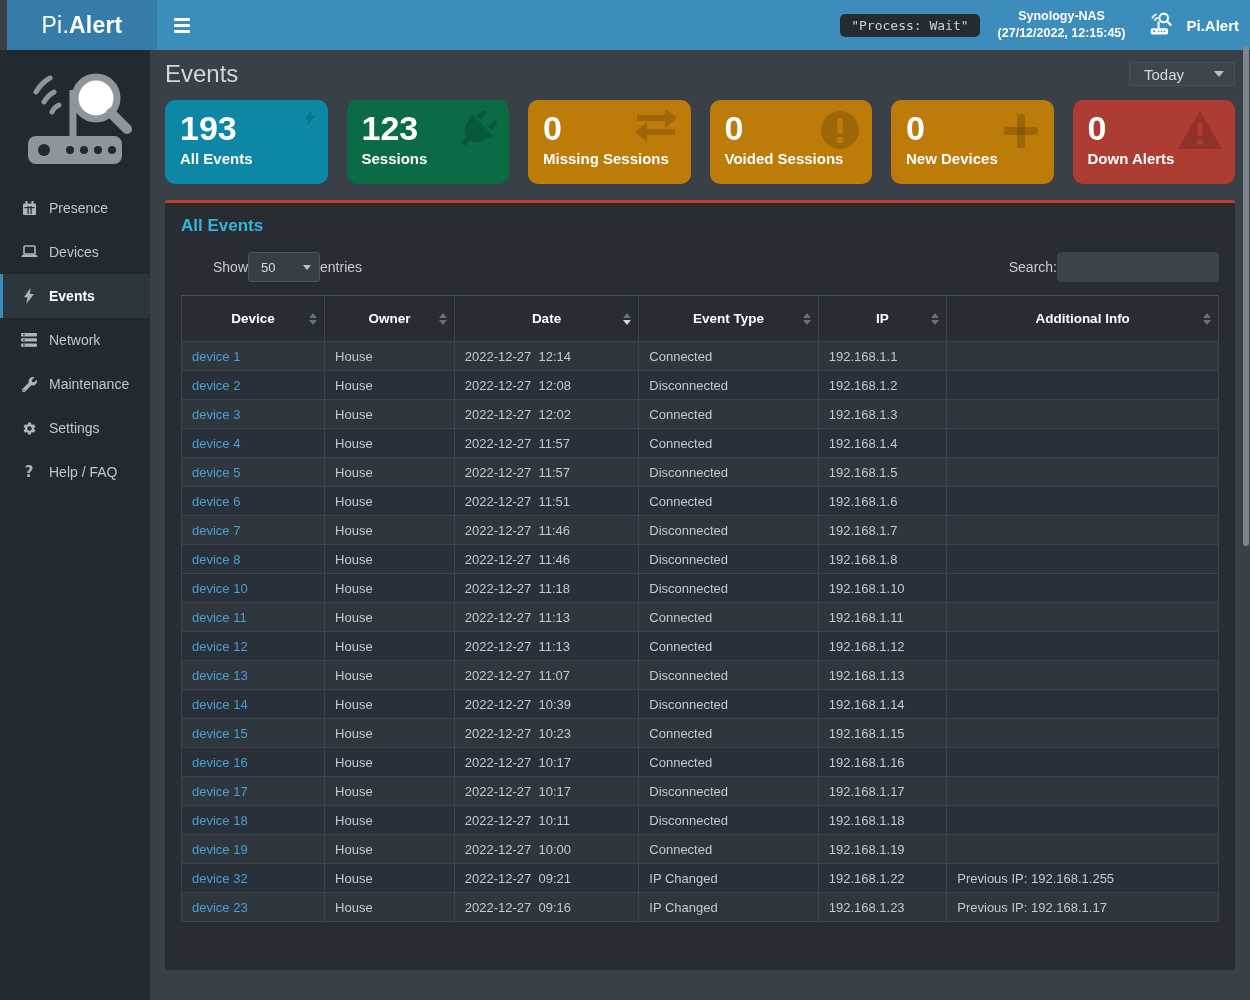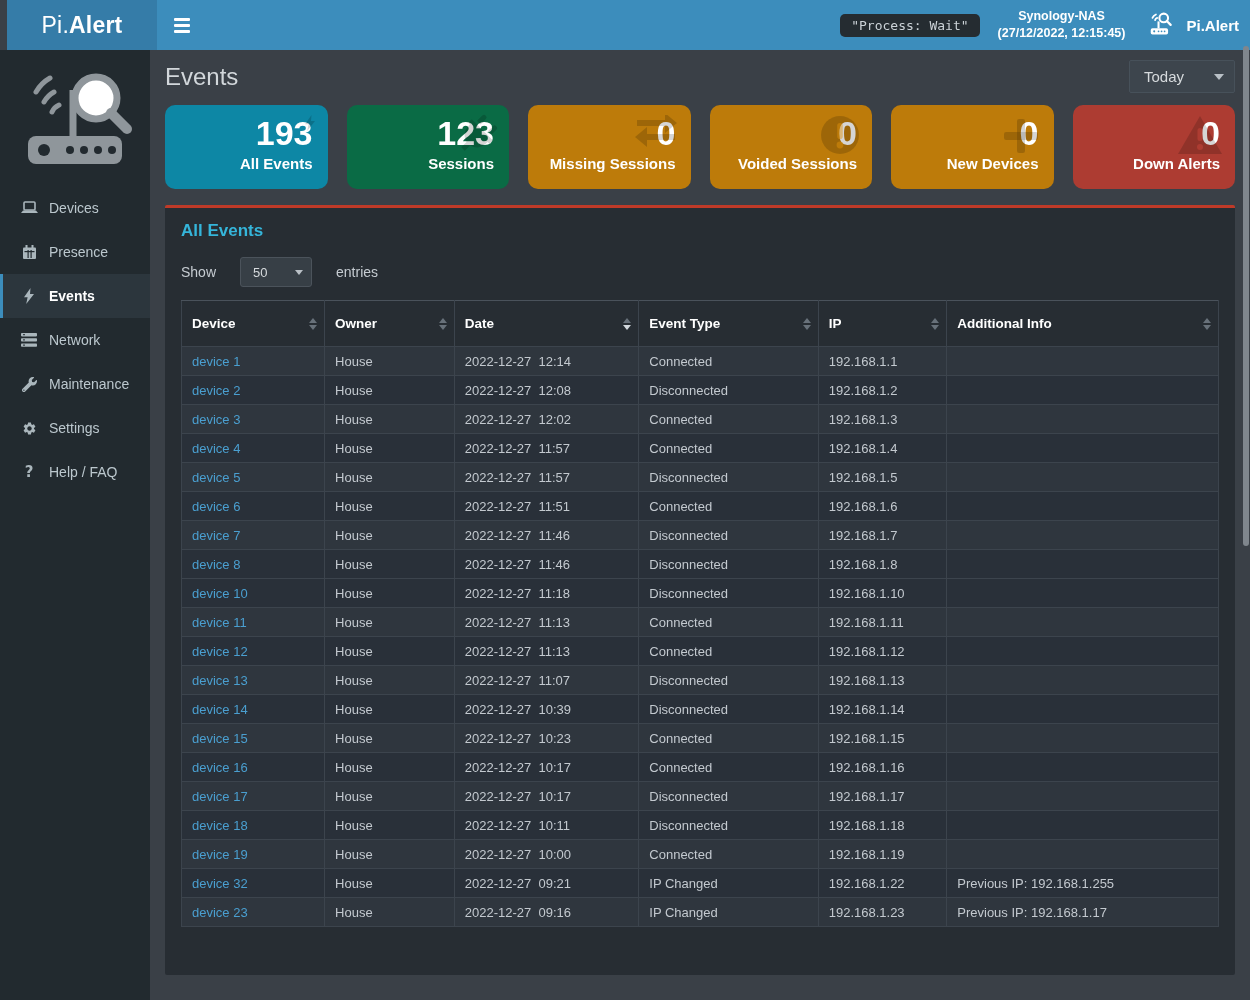--- a/index.html
+++ b/index.html
@@ -28,43 +28,43 @@
   .side-item .s-ico { width:18px; display:flex; justify-content:center; align-items:center; color:#aab6bc; }
   .side-item .s-ico svg { fill:#aab6bc; }
   .side-item.active { background:#2c363d; color:#fff; border-left-color:#3c8dbc; font-weight:700; }
   .side-item.active .s-ico svg { fill:#fff; }
   .qmark { font-weight:700; font-size:15px; font-family:"DejaVu Sans", sans-serif; }
 
   
   .content { position:absolute; top:50px; left:150px; width:1100px; bottom:0; padding:8px 15px 0 15px; }
   .title-row { display:flex; justify-content:space-between; align-items:center; margin:2px 0 12px 0; }
   .page-title { color:#d2d7db; font-size:24px; font-weight:400; }
-  .period-select { width:106px; height:33px; background:#3d454d; border:1px solid #47515a; border-radius:2px; color:#d6dadd; font-size:15px; display:flex; align-items:center; padding:0 10px 0 14px; cursor:pointer; }
+  .period-select { width:106px; height:24px; background:#3d454d; border:1px solid #47515a; border-radius:2px; color:#d6dadd; font-size:15px; display:flex; align-items:center; padding:0 10px 0 14px; cursor:pointer; }
   .period-select .chev { margin-left:auto; width:0; height:0; border-left:5px solid transparent; border-right:5px solid transparent; border-top:6px solid #b9c0c6; }
 
   
-  .cards { display:grid; grid-template-columns:repeat(6,1fr); gap:19px;text-align:right; }
+  .cards { display:grid; grid-template-columns:repeat(6,1fr); gap:19px; }
   .card { height:84px; border-radius:10px; padding:10px 15px 12px 15px; position:relative; color:#fff; overflow:hidden; }
   .card .num { font-size:34px; font-weight:700; line-height:1.1; }
   .card .lbl { font-size:15px; font-weight:600; margin-top:3px; white-space:nowrap; }
   .card .c-ico { position:absolute; top:10px; right:12px; opacity:.55; }
   .card .c-ico svg { fill:rgba(0,0,0,0.38); }
 
   
   .panel { margin-top:16px; background:#272d33; border-top:3px solid #bf3a28; border-radius:2px; padding:13px 16px 0 16px; height:770px; }
   .panel-title { color:#35b5da; font-size:17px; font-weight:600; }
   .ctrl-row { display:flex; justify-content:space-between; align-items:center; margin:16px 0 13px 0; }
-  .ctrl-left, .ctrl-right { display:flex; align-items:center; gap:24px; color:#c6ccd2; font-size:14px; }
+  .ctrl-left, .ctrl-right { display:flex; align-items:center; gap:0; color:#c6ccd2; font-size:14px;margin-left:32px; }
   .len-select { width:72px; height:30px; background:#373f46; border:1px solid #4b535b; border-radius:3px; color:#d6dadd; font-size:13px; display:flex; align-items:center; padding:0 8px 0 12px; cursor:pointer; }
   .len-select .chev { margin-left:auto; width:0; height:0; border-left:4px solid transparent; border-right:4px solid transparent; border-top:5px solid #b9c0c6; }
   .search-input { width:162px; height:30px; background:#3b434b; border:none; border-radius:4px; color:#d6dadd; font-size:13px; padding:0 10px; outline:none; }
 
   
   table { width:100%; border-collapse:collapse; table-layout:fixed; }
-  th { color:#fff; font-size:13.5px; font-weight:700; text-align:left; padding:15px 10px; border:1px solid #3c444d; border-top:1px solid #4a525b; cursor:pointer; position:relative; }
+  th { color:#fff; font-size:13.5px; font-weight:700; text-align:center; padding:15px 10px; border:1px solid #3c444d; border-top:1px solid #4a525b; cursor:pointer; position:relative; }
   th .sort { position:absolute; right:7px; top:50%; transform:translateY(-50%); display:flex; flex-direction:column; gap:2px; }
   th .sort .up { width:0; height:0; border-left:4px solid transparent; border-right:4px solid transparent; border-bottom:5px solid #68717a; }
   th .sort .dn { width:0; height:0; border-left:4px solid transparent; border-right:4px solid transparent; border-top:5px solid #68717a; }
   th.sorted .sort .dn { border-top-color:#d2d8dd; }
   td { font-size:13px; color:#c3c9cf; padding:6.5px 10px; border:1px solid #3c444d; white-space:pre; overflow:hidden; }
   tr.odd td { background:#2f363e; }
   tr.even td { background:#293039; }
   .dev-link { color:#4a9fd0; font-weight:400; text-decoration:none; cursor:pointer; }
 
   
@@ -126,39 +126,39 @@
     <rect x="12" y="74" width="94" height="28" rx="8" fill="#8f969b"></rect>
     <circle cx="28" cy="88" r="6" fill="#222a2f"></circle>
     <circle cx="54" cy="88" r="4" fill="#222a2f"></circle>
       <circle cx="68" cy="88" r="4" fill="#222a2f"></circle>
     <circle cx="82" cy="88" r="4" fill="#222a2f"></circle>
       <circle cx="96" cy="88" r="4" fill="#222a2f"></circle>
   </svg>
   <div class="side-menu">
       <div class="side-item">
         <span class="s-ico">
-          <svg width="17" height="14" viewBox="0 0 17 14">
-            <rect x="3" y="1" width="11" height="8" rx="1" fill="none" stroke="currentColor" stroke-width="1.6"></rect>
-            <path d="M0 12h17l-2-2.4H2z" fill="currentColor"></path>
-          </svg>
-        </span>
-        <span>Devices</span>
-      </div>
-      <div class="side-item">
-        <span class="s-ico">
           <svg width="15" height="15" viewBox="0 0 15 15">
             <rect x="1" y="2.5" width="13" height="11.5" rx="1" fill="currentColor"></rect>
             <rect x="3.5" y="0" width="2" height="3.5" fill="currentColor"></rect>
             <rect x="9.5" y="0" width="2" height="3.5" fill="currentColor"></rect>
             <rect x="2.5" y="6" width="10" height="1.2" fill="#222a2f"></rect>
             <rect x="5.5" y="5" width="1.2" height="8" fill="#222a2f"></rect>
             <rect x="8.5" y="5" width="1.2" height="8" fill="#222a2f"></rect>
           </svg>
         </span>
         <span>Presence</span>
+      </div>
+      <div class="side-item">
+        <span class="s-ico">
+          <svg width="17" height="14" viewBox="0 0 17 14">
+            <rect x="3" y="1" width="11" height="8" rx="1" fill="none" stroke="currentColor" stroke-width="1.6"></rect>
+            <path d="M0 12h17l-2-2.4H2z" fill="currentColor"></path>
+          </svg>
+        </span>
+        <span>Devices</span>
       </div>
       <div class="side-item active">
         <span class="s-ico">
           <svg width="12" height="16" viewBox="0 0 12 16">
             <path d="M7.5 0 1 9.2h3.6L3.2 16l7.8-10H7z" fill="currentColor"></path>
           </svg>
         </span>
         <span>Events</span>
       </div>
       <div class="side-item">
@@ -262,20 +262,24 @@
   <div class="panel">
     <div class="panel-title">All Events</div>
     <div class="ctrl-row">
       <div class="ctrl-left">
         <span>Show</span>
         <div class="len-select">
           <span>50</span>
           <span class="chev"></span>
         </div>
         <span>entries</span>
+      </div>
+      <div class="ctrl-right">
+        <span>Search:</span>
+        <input class="search-input" type="text" value="" style="">
       </div>
     </div>
     <table>
       <colgroup id="cols">
           <col style="width: 13.8%;">
           <col style="width: 12.5%;">
           <col style="width: 17.8%;">
           <col style="width: 17.3%;">
           <col style="width: 12.4%;">
           <col style="width: 26.2%;">

